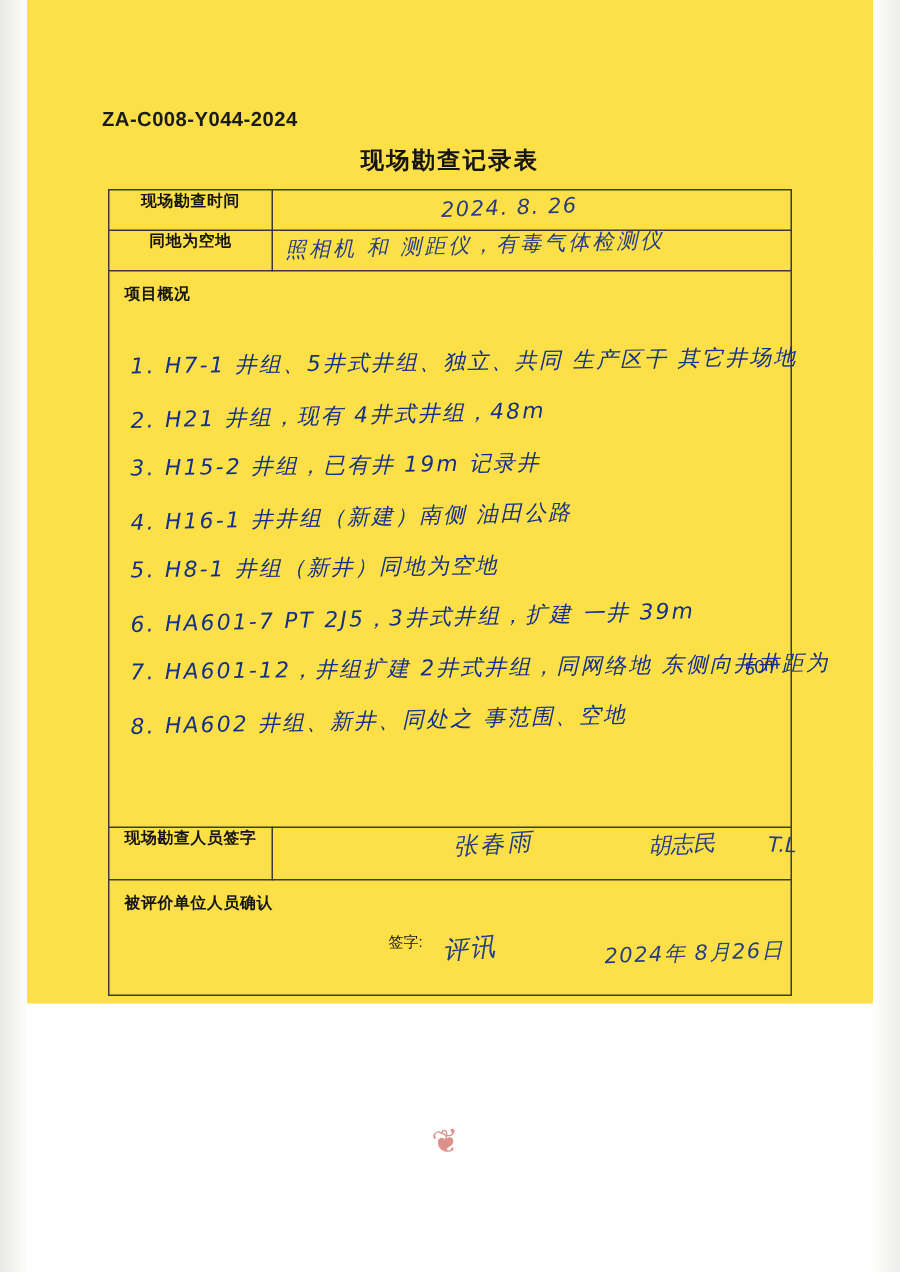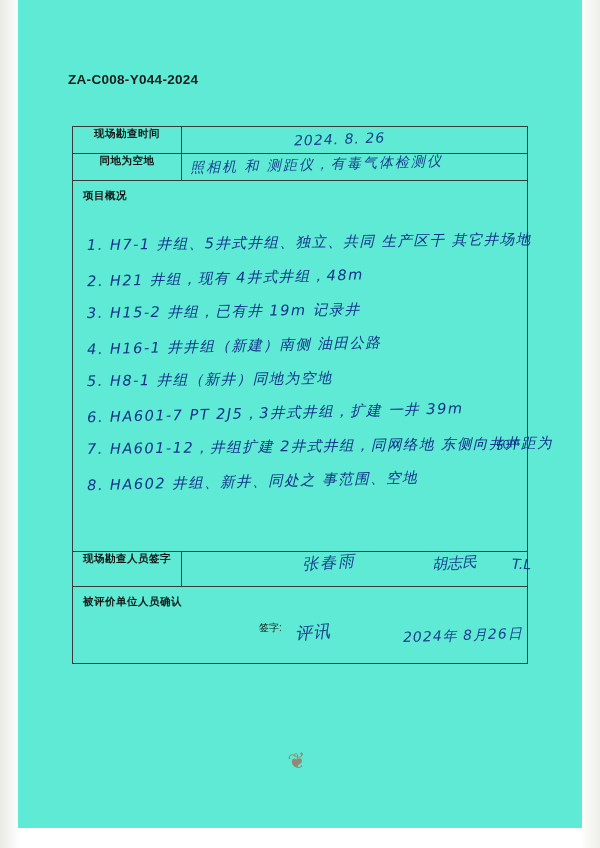--- a/index.html
+++ b/index.html
@@ -12,22 +12,22 @@
     height: 848px;
     font-family: "Liberation Sans", sans-serif;
     color: #1a1a1a;
     position: relative;
     overflow: hidden;
   }
   .page {
     position: absolute;
     left: 0; top: 0;
     width: 600px;
-    height: 828px;
-    background: #5eead4;
+    height: 669px;
+    background: #fde047;
   }
   .doc-code {
     position: absolute;
     left: 68px;
     top: 72px;
     font-size: 13.5px;
     font-weight: bold;
     letter-spacing: 0.3px;
     color: #1b1b1b;
   }
@@ -207,20 +207,21 @@
   }
 </style>
 </head>
 <body>
 
 <div class="page">
   <div class="scan-edge-l"></div>
   <div class="scan-edge-r"></div>
 
   <div class="doc-code">ZA-C008-Y044-2024</div>
+  <div class="doc-title">现场勘查记录表</div>
 
   <table class="form">
     <tbody>
     <tr class="row-time">
       <td class="lbl">现场勘查时间</td>
       <td class="val">
         <span class="hand hw-date">2024. 8. 26</span>
       </td>
     </tr>
     <tr class="row-equip">

